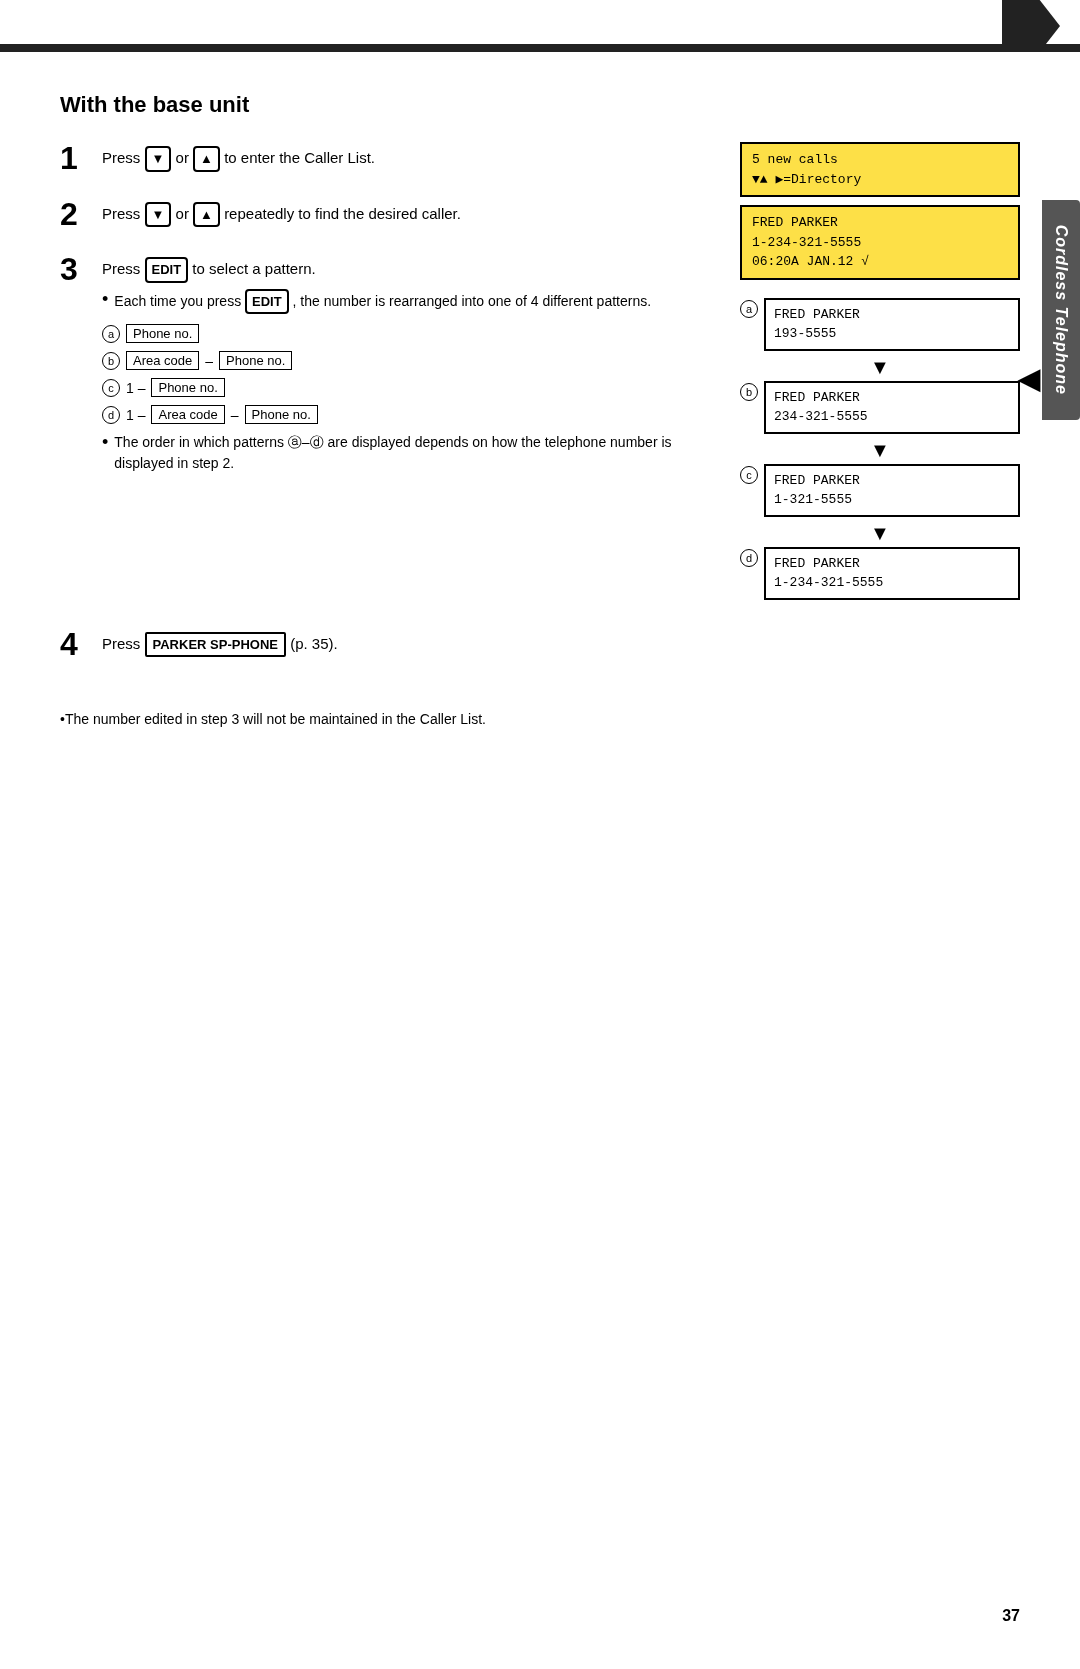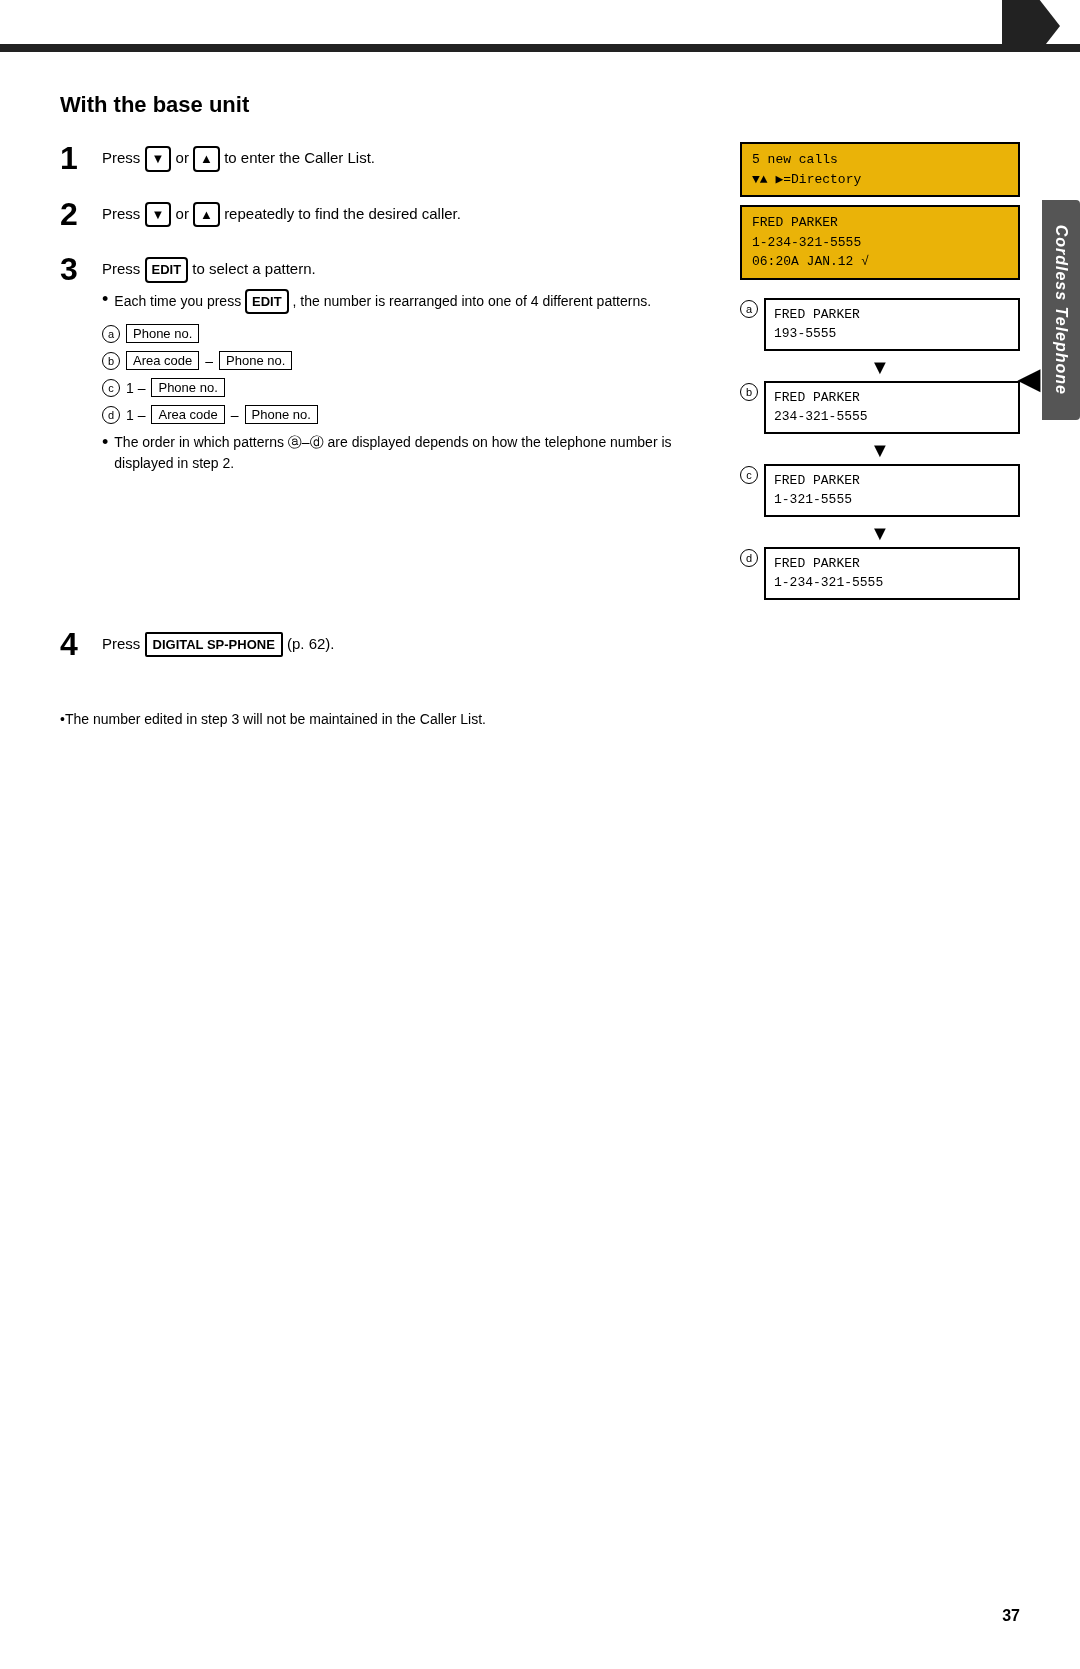--- a/index.html
+++ b/index.html
@@ -84,21 +84,21 @@
       font-weight: bold;
       background: #fff;
     }
 
     
     .lcd-box {
       border: 2px solid #000;
       padding: 6px 10px;
       font-family: 'Courier New', Courier, monospace;
       font-size: 13px;
-      background: #eab308;
+      background: #fde047;
       margin-bottom: 8px;
       line-height: 1.5;
     }
 
     
     .pattern-list {
       margin-top: 10px;
     }
     .pattern-item {
       display: flex;
@@ -385,22 +385,22 @@
 
     </div>
 
   </div>
 
   <div class="step4-section">
     <div class="step-number">4</div>
     <div class="step-content">
       <p>
         <span>Press</span>
-        <span class="key-btn-bold">DIGITAL SP-PHONE</span>
-        <span> (p. 62).</span>
+        <span class="key-btn-bold">PARKER SP-PHONE</span>
+        <span> (p. 35).</span>
       </p>
     </div>
   </div>
 
   <div class="bottom-note">•The number edited in step 3 will not be maintained in the Caller List.</div>
 
 </div>
 
 <div class="sidebar-tab">
   <span class="sidebar-tab-text">Cordless Telephone</span>

